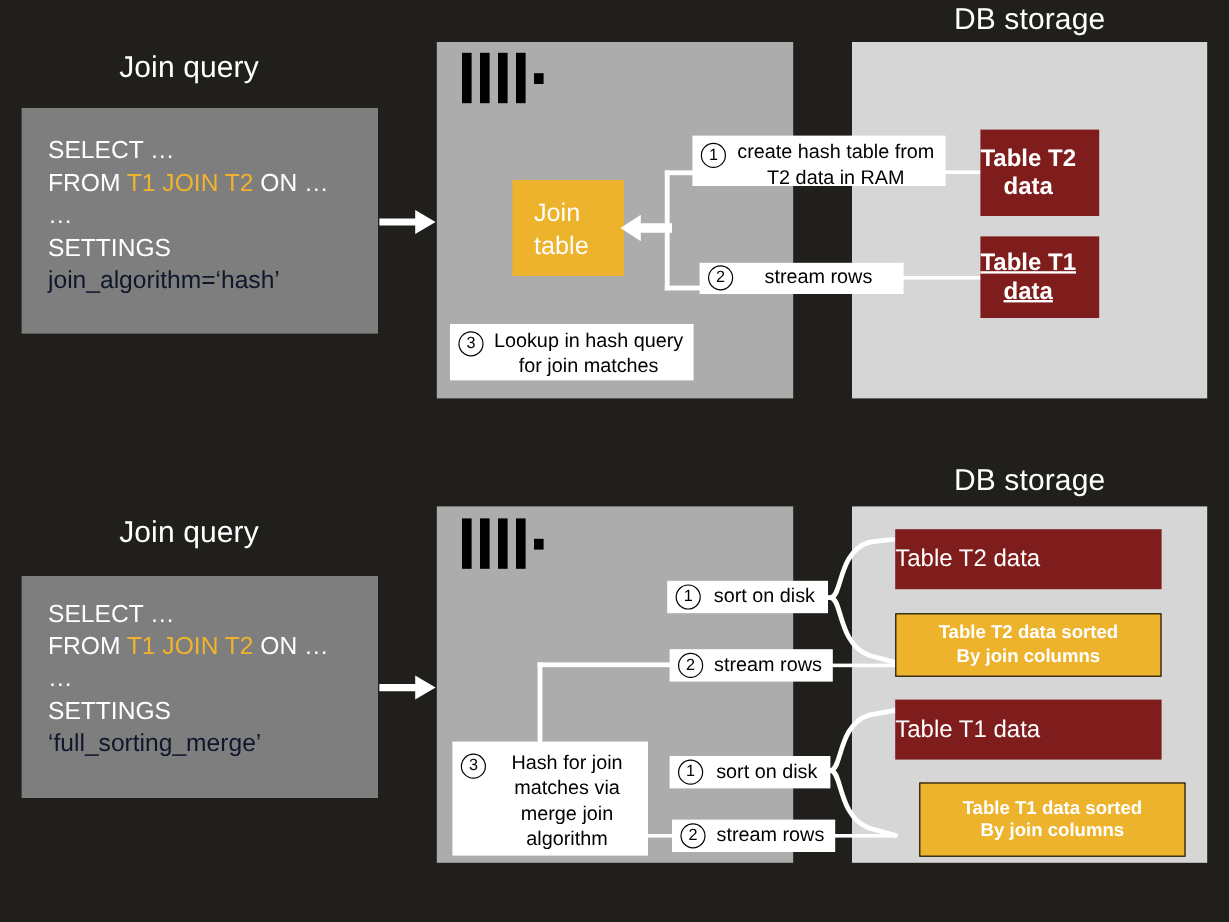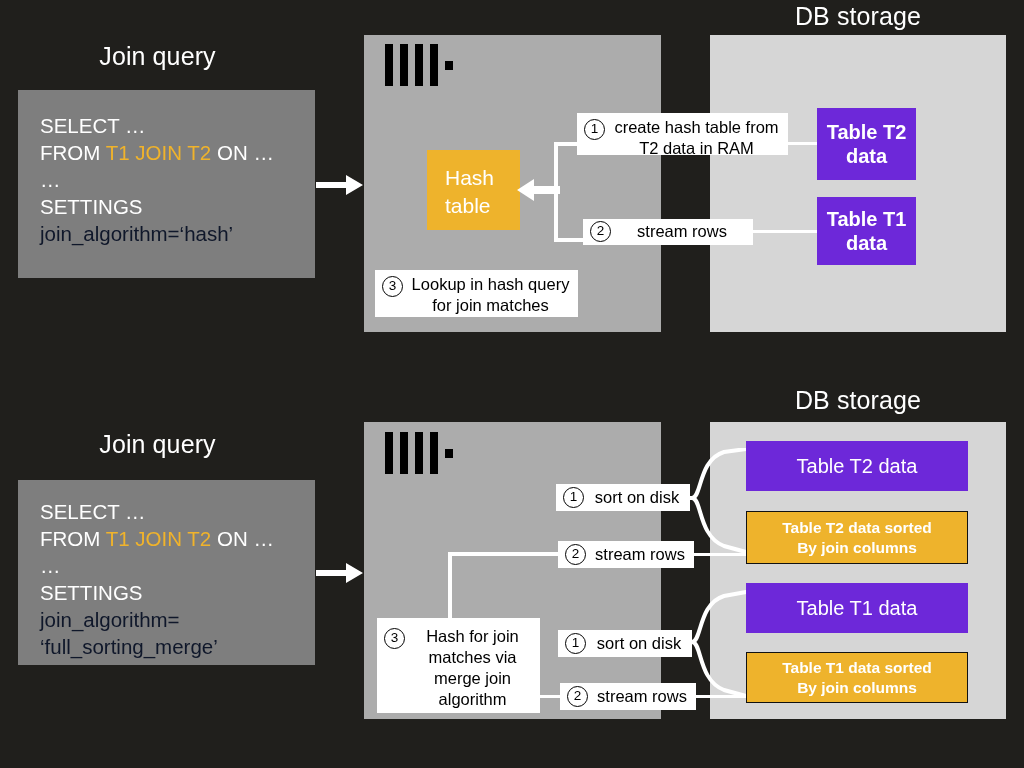--- a/index.html
+++ b/index.html
@@ -51,24 +51,24 @@
   
   .hash-box{
     background:#eeb32c;
     color:#ffffff;
     font-size:21px;
     line-height:28px;
     padding:14px 0 0 18px;
     box-sizing:border-box;
   }
   .tbl-dark{
-    background:#6d28d9;
+    background:#7f1d1d;
     color:#ffffff;
     font-weight:bold;
-    display:flex;align-items:center;justify-content:center;
+    display:flex;align-items:center;justify-content:flex-start;
     text-align:center;
     line-height:1.22;
   }
   .tbl-yellow{
     background:#eeb32c;
     border:1.5px solid #111;
     color:#ffffff;
     font-weight:bold;
     display:flex;align-items:center;justify-content:center;
     text-align:center;
@@ -145,21 +145,21 @@
     <div class="ch-bar" style="left:0px;  top:0px; width:8px;height:42px;"></div>
     <div class="ch-bar" style="left:15px; top:0px; width:8px;height:42px;"></div>
     <div class="ch-bar" style="left:30px; top:0px; width:8px;height:42px;"></div>
     <div class="ch-bar" style="left:45px; top:0px; width:8px;height:42px;"></div>
     <div class="ch-dot" style="left:60px; top:17px;width:8px;height:9px;"></div>
   </div>
 
   <div class="abs storage-panel" style="left:710px;top:35px;width:296px;height:297px;"></div>
 
   <div class="abs hash-box" style="left:427px;top:150px;width:93px;height:80px;">
-    <div>Hash</div>
+    <div>Join</div>
     <div>table</div>
   </div>
 
   <div class="wline" style="left:554px;top:142px;width:30px;height:4px;"></div>
   <div class="wline" style="left:554px;top:142px;width:4px;height:100px;"></div>
   <div class="wline" style="left:554px;top:238px;width:30px;height:4px;"></div>
 
   <svg class="abs" style="left:516px;top:178px;width:44px;height:24px;" viewBox="0 0 44 24">
     <path d="M44 8 H18 V1 L1 12 L18 23 V16 H44 Z" fill="#ffffff"></path>
   </svg>
@@ -182,44 +182,41 @@
     <span class="num">3</span>
     <span class="txt">Lookup in hash query
 for join matches</span>
   </div>
 
   <div class="abs tbl-dark" style="left:817px;top:108px;width:99px;height:72px;font-size:20px;">
     <span style="white-space:pre-line;">Table T2
 data</span>
   </div>
 
-  <div class="abs tbl-dark" style="left:817px;top:197px;width:99px;height:68px;font-size:20px;">
+  <div class="abs tbl-dark" style="left:817px;top:197px;width:99px;height:68px;font-size:20px;text-decoration:underline;">
     <span style="white-space:pre-line;">Table T1
 data</span>
   </div>
 
   <div class="abs section-title" style="left:50px;top:430px;width:215px;">Join query</div>
 
   <div class="abs section-title" style="left:710px;top:386px;width:296px;">DB storage</div>
 
   <div class="abs query-box" style="left:18px;top:480px;width:297px;height:185px;padding-top:18px;">
     <div class="qline">
       <span class="kw">SELECT …</span>
     </div>
     <div class="qline">
       <span class="kw">FROM </span><span class="tbl">T1 JOIN T2</span><span class="kw"> ON …</span>
     </div>
     <div class="qline dots">
       <span class="kw">…</span>
     </div>
     <div class="qline">
       <span class="kw">SETTINGS</span>
-    </div>
-    <div class="qline">
-      <span class="opt">join_algorithm=</span>
     </div>
     <div class="qline">
       <span class="opt">‘full_sorting_merge’</span>
     </div>
   </div>
 
   <svg class="abs" style="left:316px;top:558px;width:48px;height:30px;" viewBox="0 0 48 30">
     <path d="M0 12 H30 V5 L47 15 L30 25 V18 H0 Z" fill="#ffffff"></path>
   </svg>
 
@@ -288,18 +285,18 @@
 
   <div class="abs tbl-yellow" style="left:746px;top:511px;width:222px;height:53px;text-align:center;">
     <span style="white-space:pre-line;">Table T2 data sorted
 By join columns</span>
   </div>
 
   <div class="abs tbl-dark" style="left:746px;top:583px;width:222px;height:50px;font-size:20px;font-weight:400;">
     <span style="white-space:pre-line;">Table T1 data</span>
   </div>
 
-  <div class="abs tbl-yellow" style="left:746px;top:652px;width:222px;height:51px;">
+  <div class="abs tbl-yellow" style="left:766px;top:652px;width:222px;height:62px;">
     <span style="white-space:pre-line;">Table T1 data sorted
 By join columns</span>
   </div>
 
 </div>
 
 </body></html>

